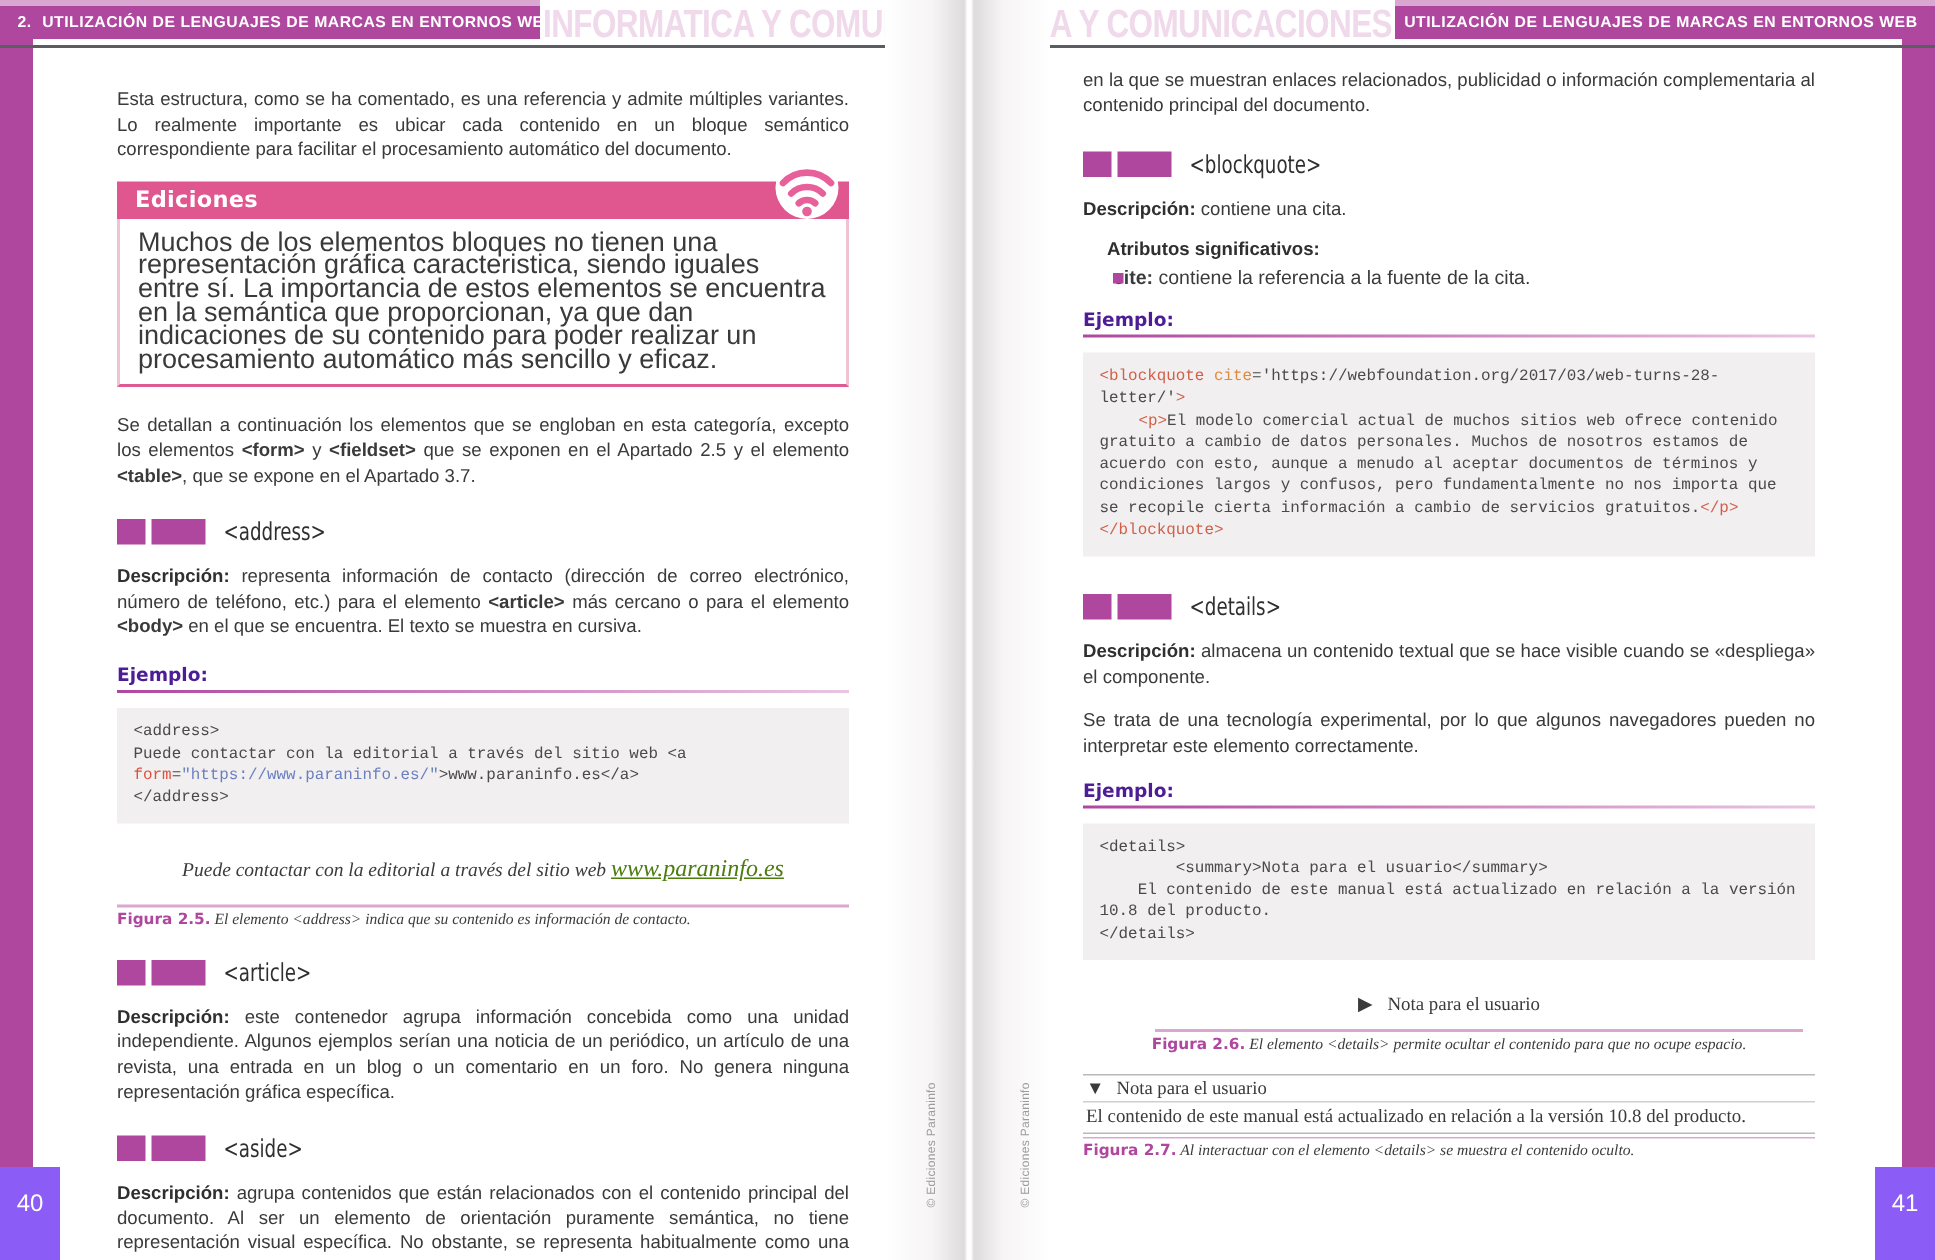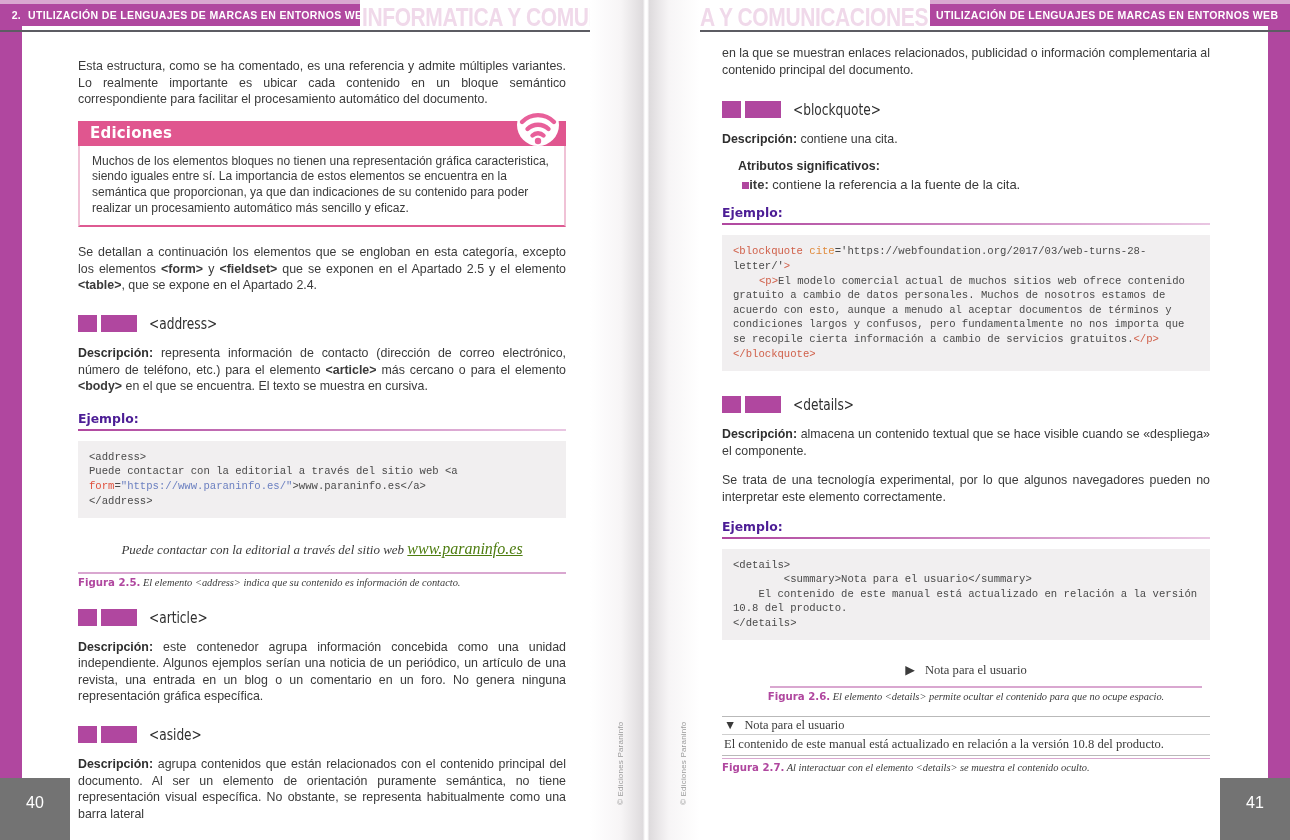--- a/index.html
+++ b/index.html
@@ -41,22 +41,22 @@
   .gutter-shadow {
     position:absolute; top:0; height:840px; width:110px; left:590px;
     background:linear-gradient(to right,#ffffff 0%,#f7f5f6 28%,#dedbdd 48%,#ffffff 50%,#ffffff 52%,#dedbdd 54%,#f7f5f6 72%,#ffffff 100%);
   }
   .copyright {
     position:absolute; font-size:8px; color:#9b9b9b; white-space:nowrap;
     transform:rotate(-90deg); transform-origin:left top;
     letter-spacing:.2px;
   }
   .pagenum {
-    position:absolute; bottom:0; width:70px; height:62px;
-    background:#737373; color:#fff;
+    position:absolute; bottom:0; width:40px; height:62px;
+    background:#8b5cf6; color:#fff;
     font-size:16px; display:flex; align-items:center; justify-content:center;
     padding-bottom:12px; box-sizing:border-box;
   }
 
   
   .col { position:absolute; width:488px; }
   .col.left  { left:78px; top:58px; }
   .col.right { left:722px; top:45px; }
 
   p.body { margin:0 0 13px 0; font-size:12.4px; line-height:16.6px; text-align:justify; color:#3a3a3a; }
@@ -68,21 +68,21 @@
   .callout-head {
     background:#e0568f; color:#fff;
     font-size:15px; font-weight:bold; letter-spacing:.2px;
     padding:3px 12px 4px 12px;
     font-family:"DejaVu Sans", sans-serif;
   }
   .callout-body {
     border-left:2px solid #f0c2d6; border-right:2px solid #f0c2d6;
     border-bottom:2px solid #de5a92;
     padding:8px 12px 9px 12px;
-    font-size:12px; line-height:15.6px; color:#3a3a3a; text-align:left;
+    font-size:18px; line-height:15.6px; color:#3a3a3a; text-align:left;
   }
   .wifi-icon { position:absolute; right:2px; top:-18px; width:52px; height:44px; }
 
   
   .elem-head { display:flex; align-items:center; margin:20px 0 12px 0; }
   .blk1 { width:19px; height:17px; background:#b0479f; }
   .blk2 { width:36px; height:17px; background:#b0479f; margin-left:4px; }
   .elem-name {
     margin-left:12px; font-size:16.5px; color:#2f2f2f;
     font-family:"DejaVu Sans", sans-serif; font-stretch:condensed;
@@ -164,21 +164,21 @@
           <g fill="none" stroke="#e8609a" stroke-width="4.4" stroke-linecap="round">
             <path d="M10 19 A22 22 0 0 1 42 19"></path>
             <path d="M15.5 26 A15 15 0 0 1 36.5 26"></path>
             <path d="M20.5 32.5 A8 8 0 0 1 31.5 32.5"></path>
           </g>
           <circle cx="26" cy="38" r="3.2" fill="#e8609a"></circle>
         </svg>
         <div class="callout-body">Muchos de los elementos bloques no tienen una representación gráfica caracteristica, siendo iguales entre sí. La importancia de estos elementos se encuentra en la semántica que proporcionan, ya que dan indicaciones de su contenido para poder realizar un procesamiento automático más sencillo y eficaz.</div>
       </div>
 
-      <p class="body"><span>Se detallan a continuación los elementos que se engloban en esta categoría, excepto los elementos </span><b>&lt;form&gt;</b><span> y </span><b>&lt;fieldset&gt;</b><span> que se exponen en el Apartado 2.5 y el elemento </span><b>&lt;table&gt;</b><span>, que se expone en el Apartado 2.4.</span></p>
+      <p class="body"><span>Se detallan a continuación los elementos que se engloban en esta categoría, excepto los elementos </span><b>&lt;form&gt;</b><span> y </span><b>&lt;fieldset&gt;</b><span> que se exponen en el Apartado 2.5 y el elemento </span><b>&lt;table&gt;</b><span>, que se expone en el Apartado 3.7.</span></p>
 
       <div class="elem-head">
         <div class="blk1"></div>
         <div class="blk2"></div>
         <div class="elem-name">&lt;address&gt;</div>
       </div>
 
       <p class="body"><b class="lbl-bold">Descripción:</b><span> representa información de contacto (dirección de correo electrónico, número de teléfono, etc.) para el elemento </span><b>&lt;article&gt;</b><span> más cercano o para el elemento </span><b>&lt;body&gt;</b><span> en el que se encuentra. El texto se muestra en cursiva.</span></p>
 
       <div class="ejemplo">

